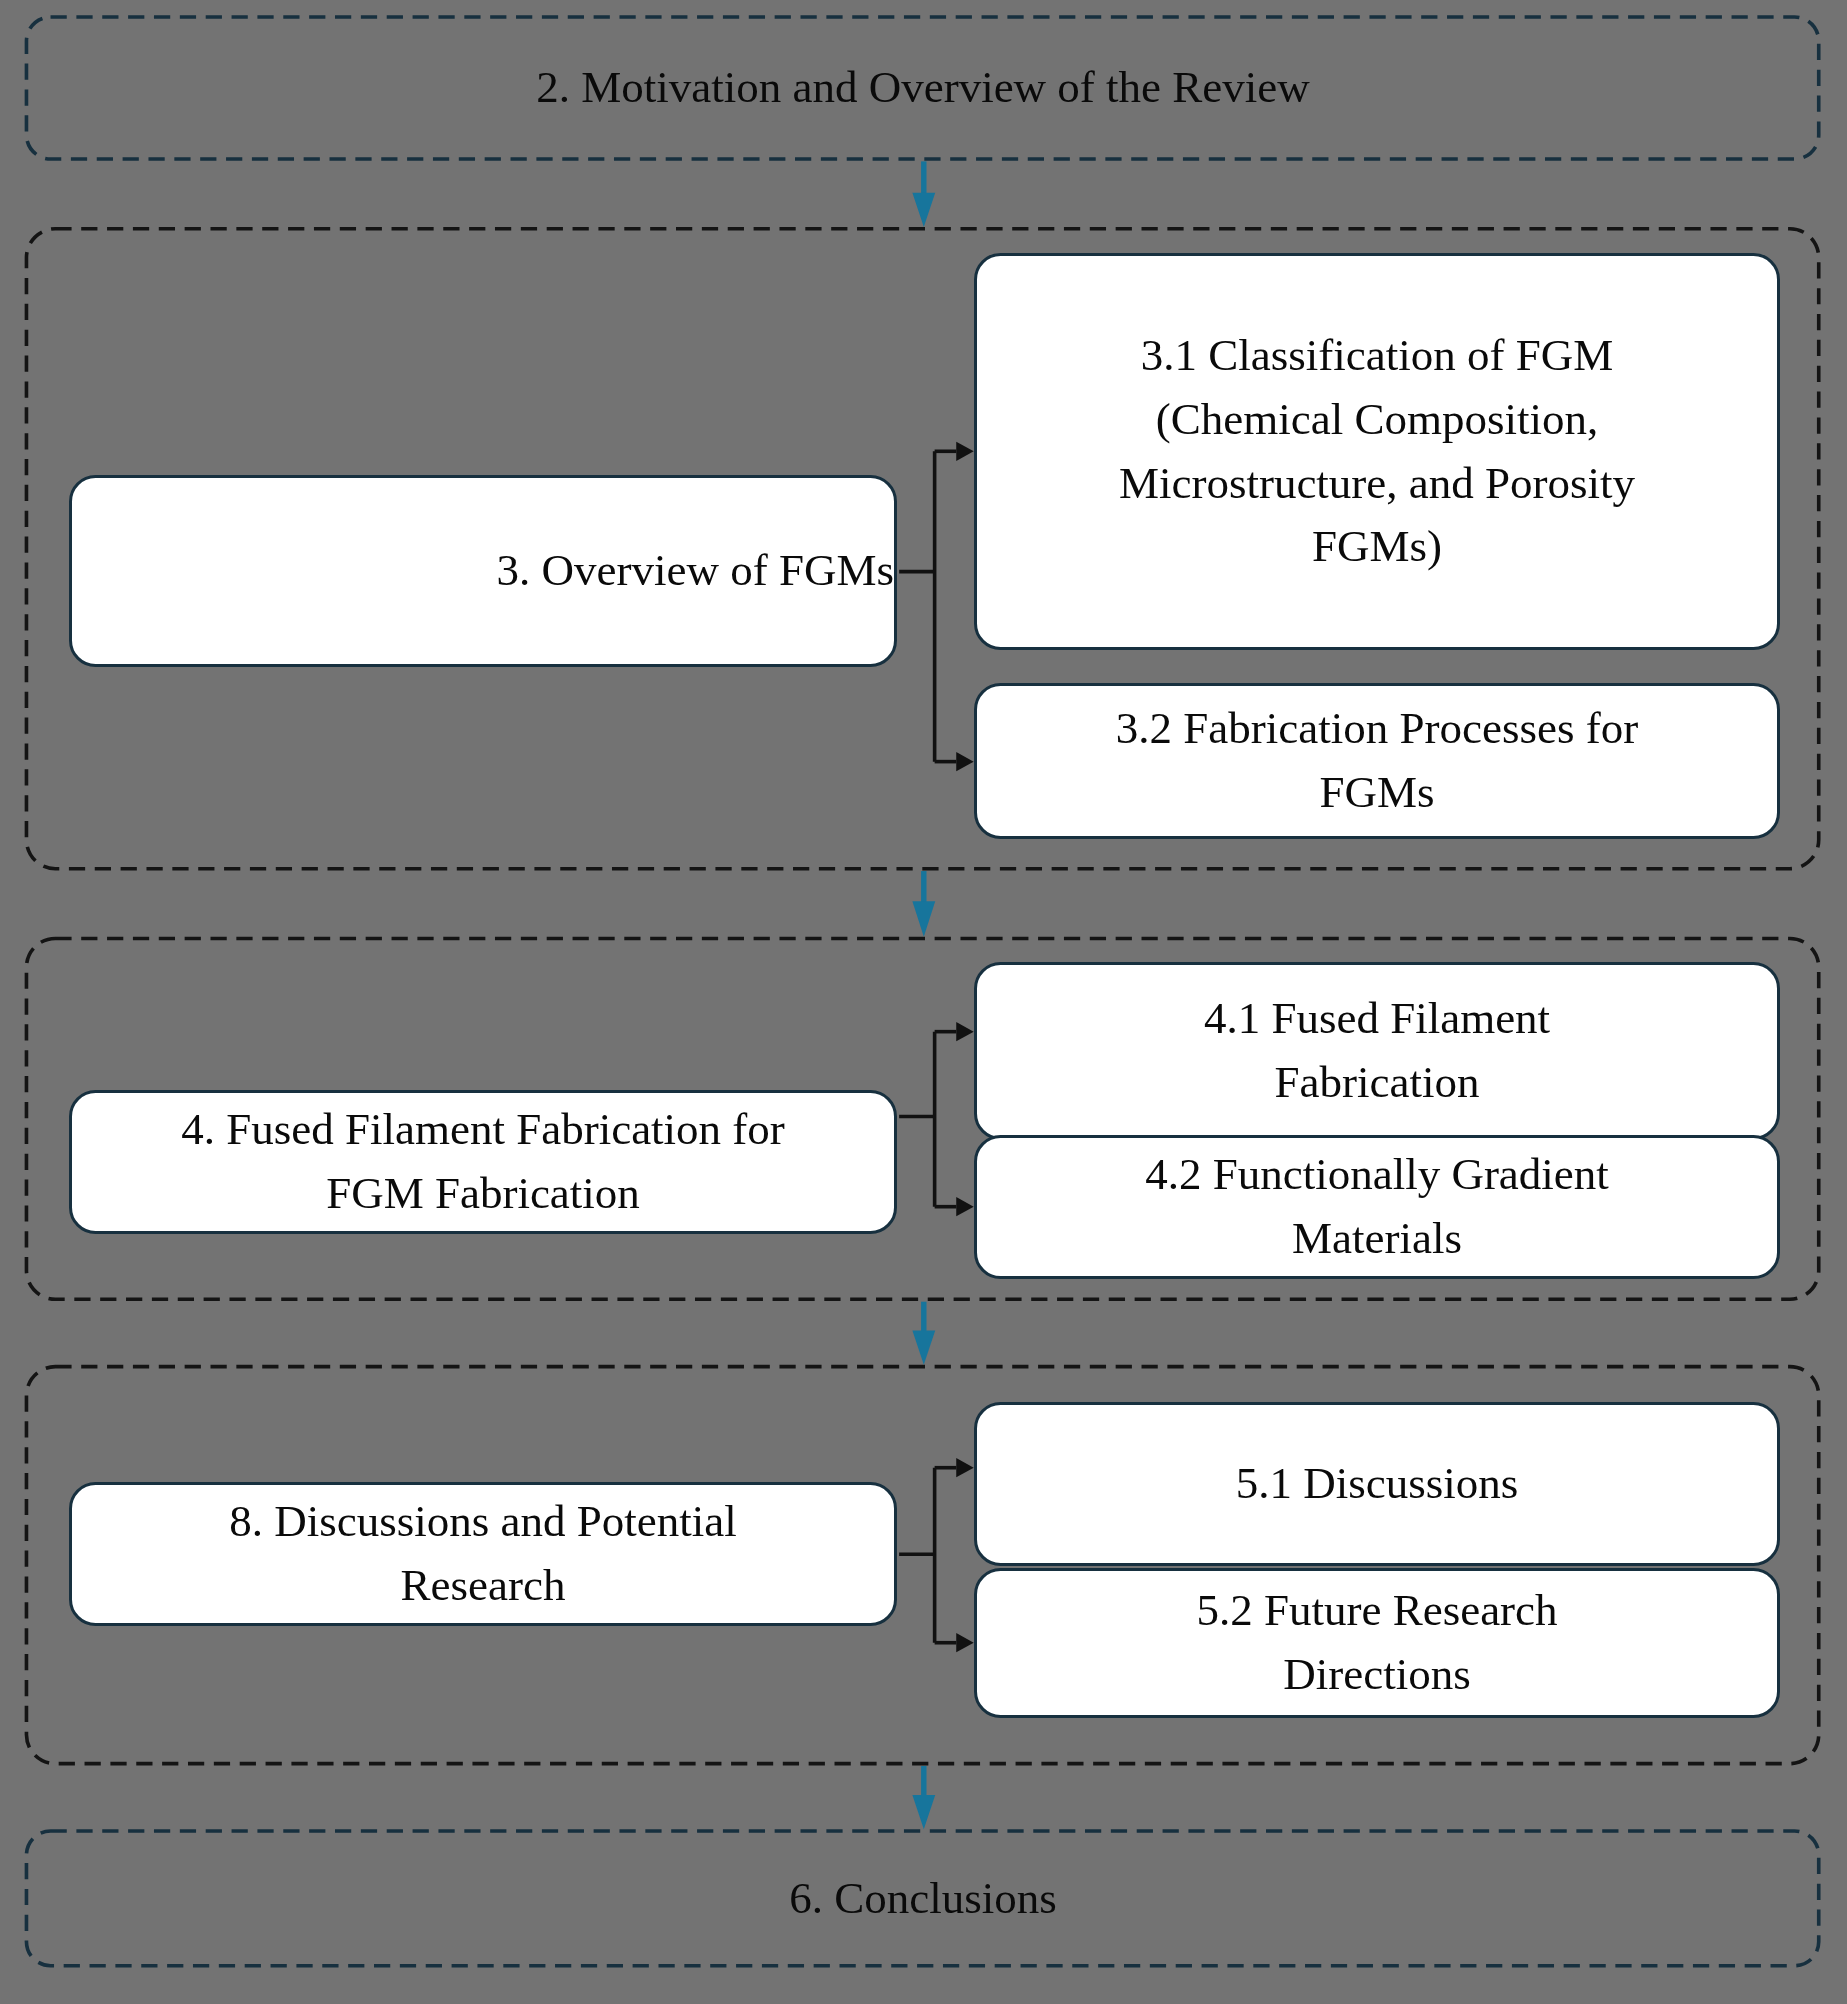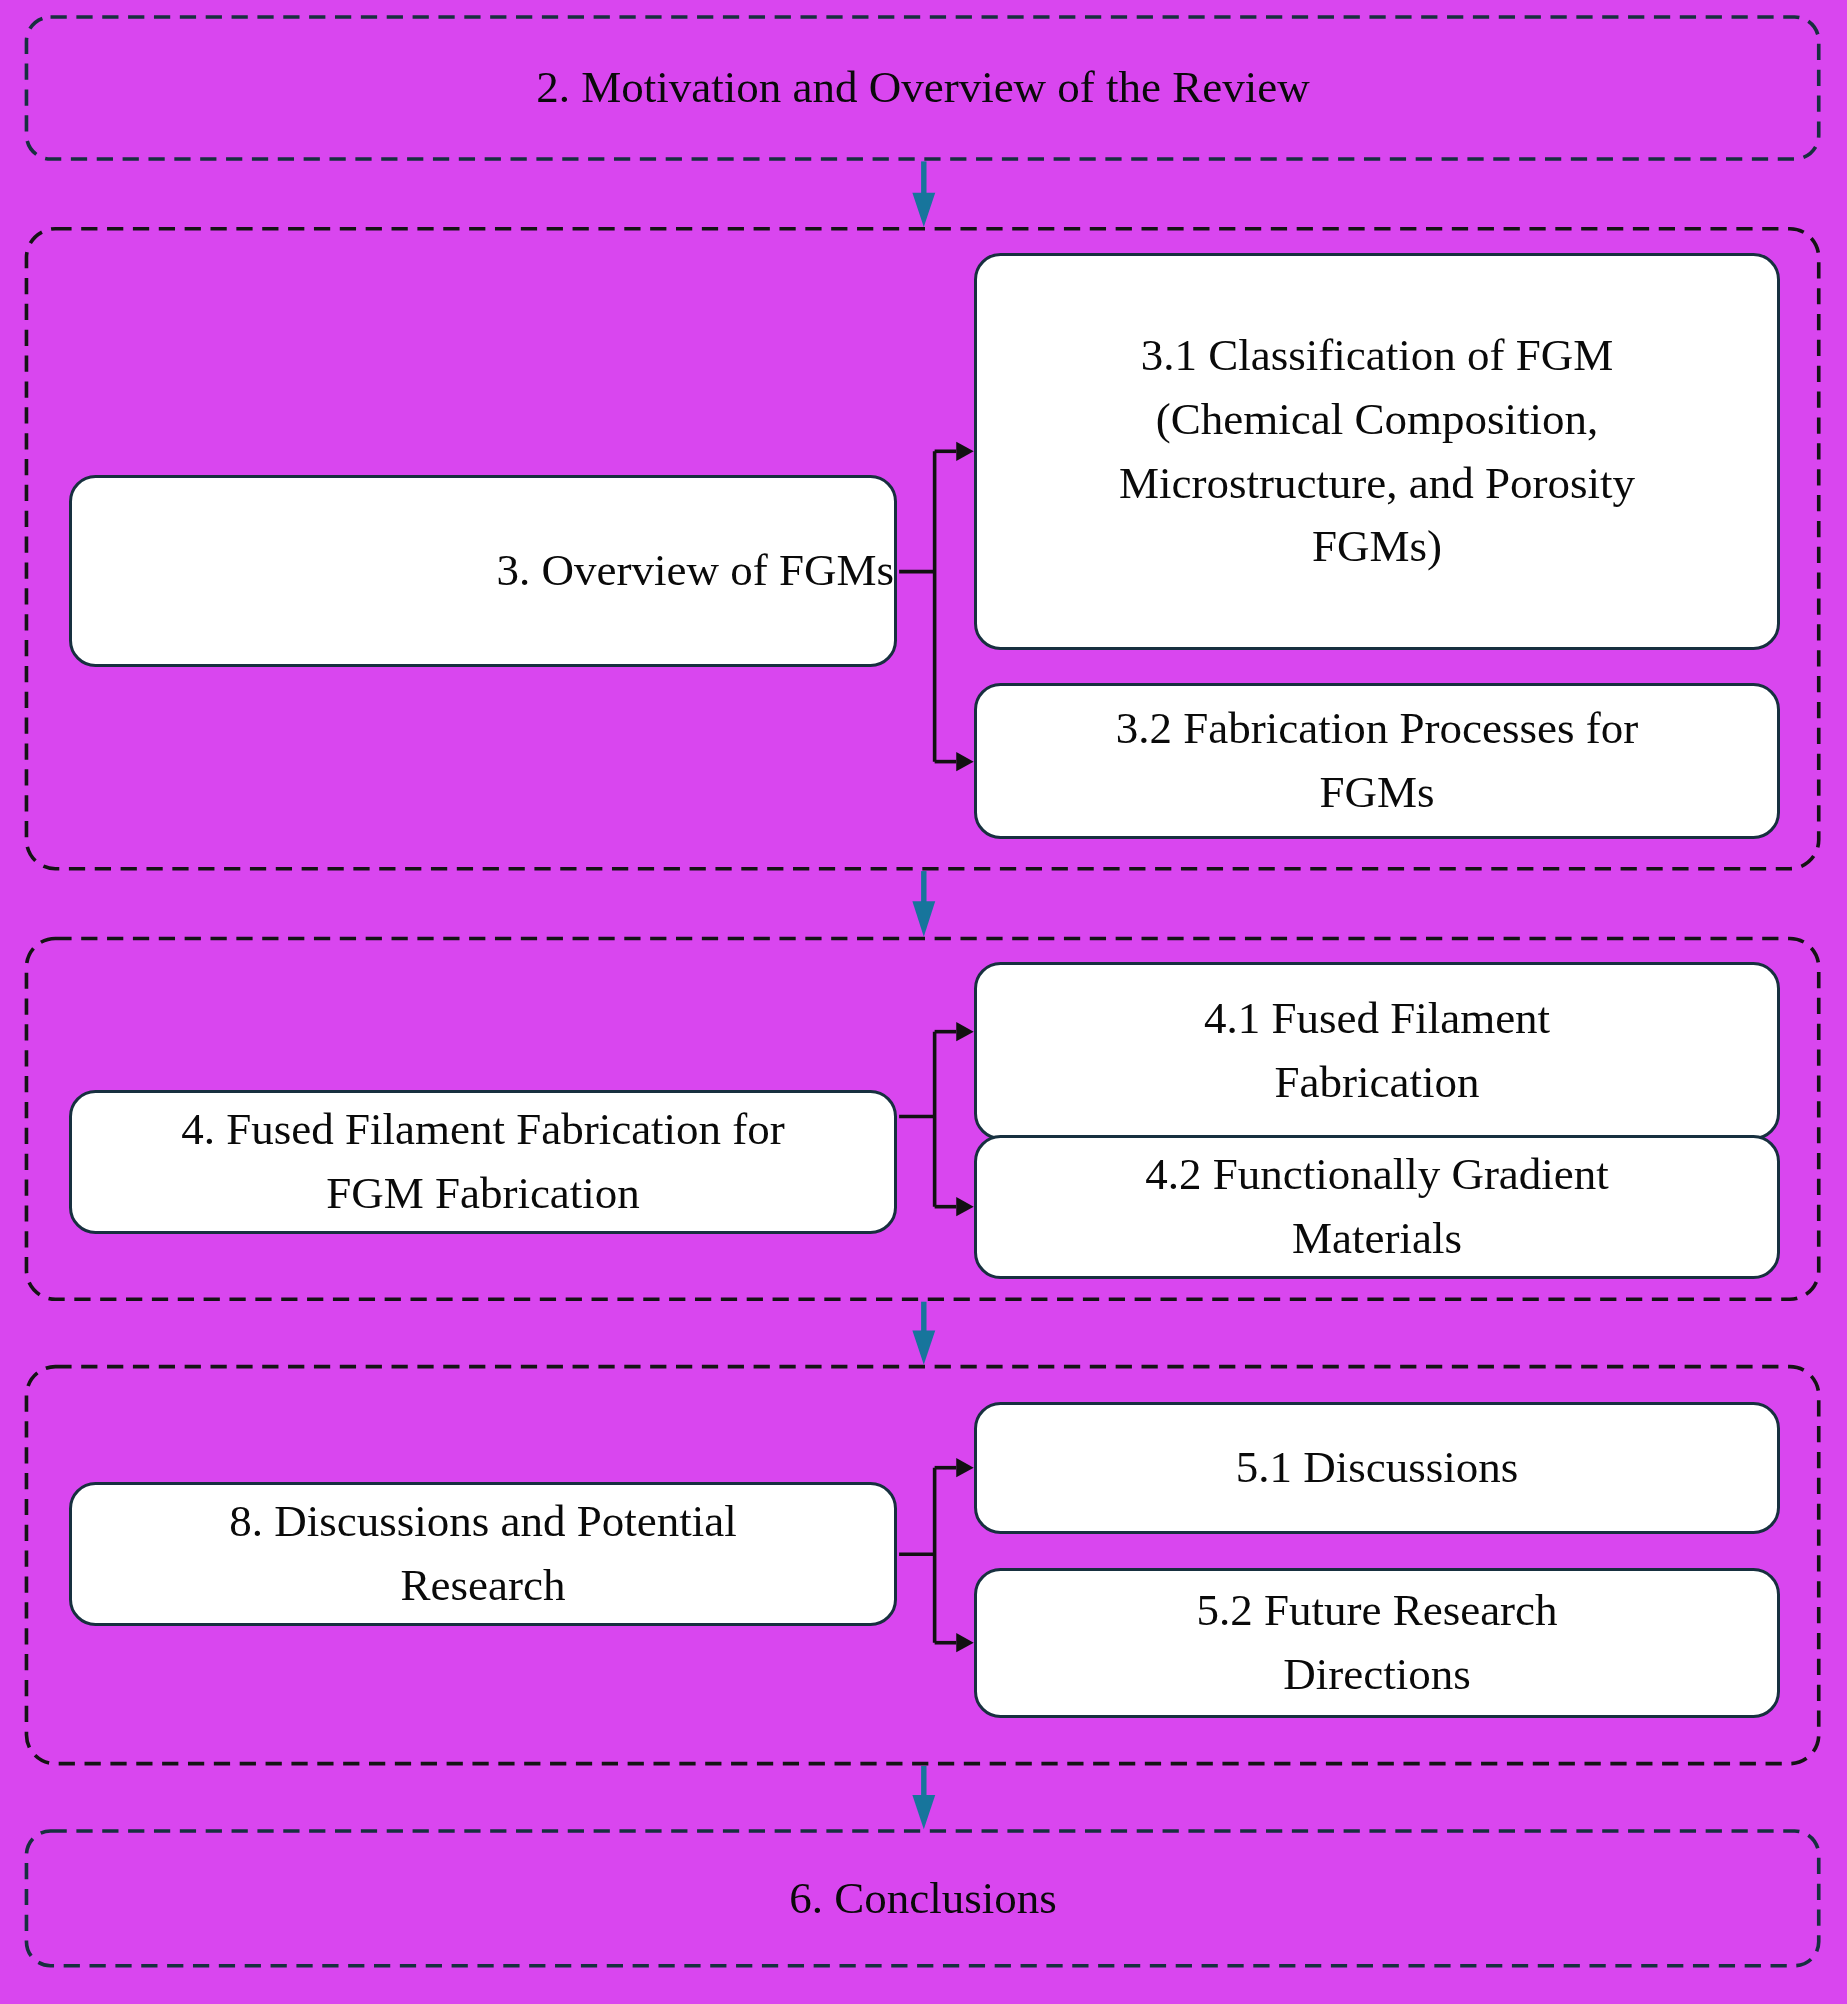--- a/index.html
+++ b/index.html
@@ -4,21 +4,21 @@
 <style>
   html, body {
     margin: 0;
     padding: 0;
     background: #ffffff;
   }
   .page {
     position: relative;
     width: 1847px;
     height: 2005px;
-    background: #d946ef;
+    background: #737373;
     font-family: "Liberation Serif", "DejaVu Serif", serif;
     color: #0a0a0a;
     overflow: hidden;
   }
   .layer {
     position: absolute;
     left: 0;
     top: 0;
     width: 1847px;
     height: 2005px;
@@ -136,21 +136,21 @@
   <div class="nodebox" style="left:974px; top:962px; width:806px; height:178px;">
     <span class="label mw-ff41">4.1 Fused Filament Fabrication</span>
   </div>
   <div class="nodebox" style="left:974px; top:1135px; width:806px; height:144px;">
     <span class="label mw-fgm42">4.2 Functionally Gradient Materials</span>
   </div>
 
   <div class="nodebox" style="left:69px; top:1482px; width:828px; height:144px;">
     <span class="label mw-disc5">8. Discussions and Potential Research</span>
   </div>
-  <div class="nodebox" style="left:974px; top:1402px; width:806px; height:132px;">
+  <div class="nodebox" style="left:974px; top:1402px; width:806px; height:164px;">
     <span class="label">5.1 Discussions</span>
   </div>
   <div class="nodebox" style="left:974px; top:1568px; width:806px; height:150px;">
     <span class="label mw-fut52">5.2 Future Research Directions</span>
   </div>
 
   <div class="banner" style="left:26.5px; top:1831px; width:1793px; height:135px;">
     <span class="label">6. Conclusions</span>
   </div>
 

